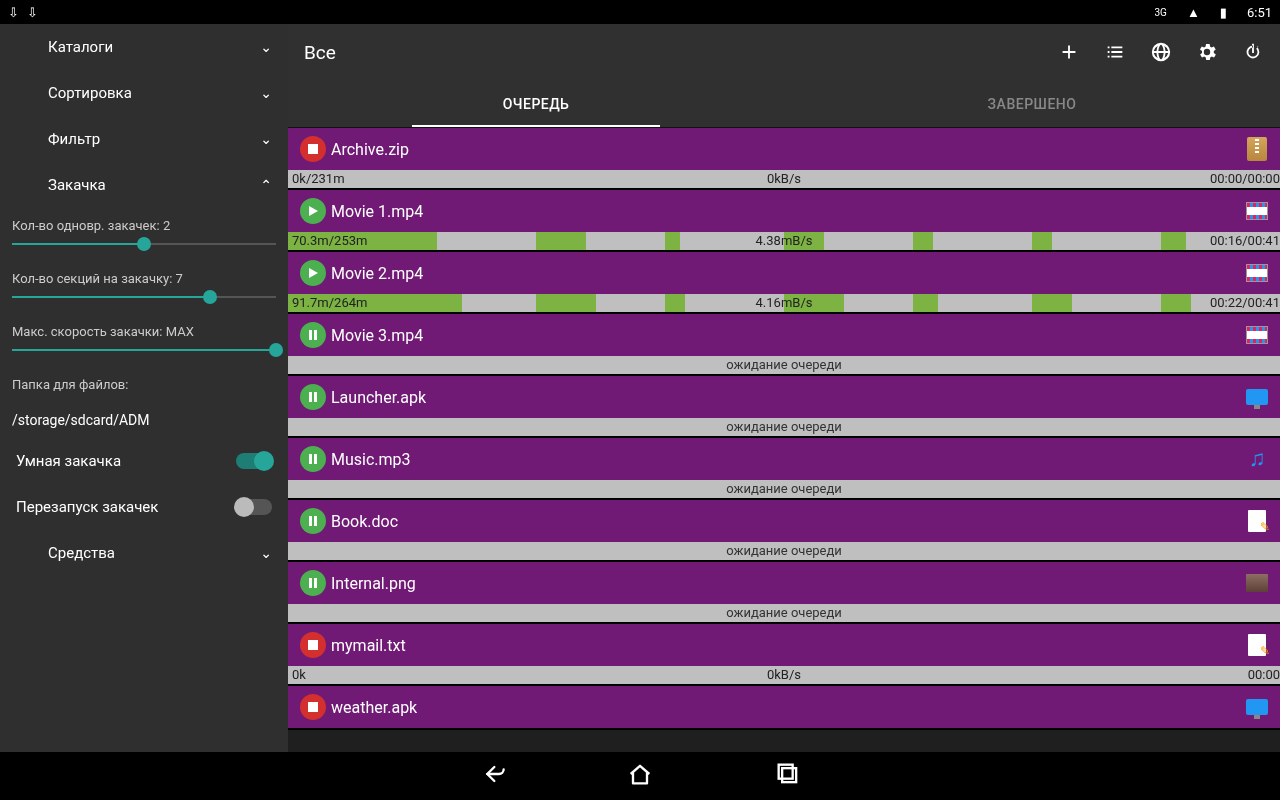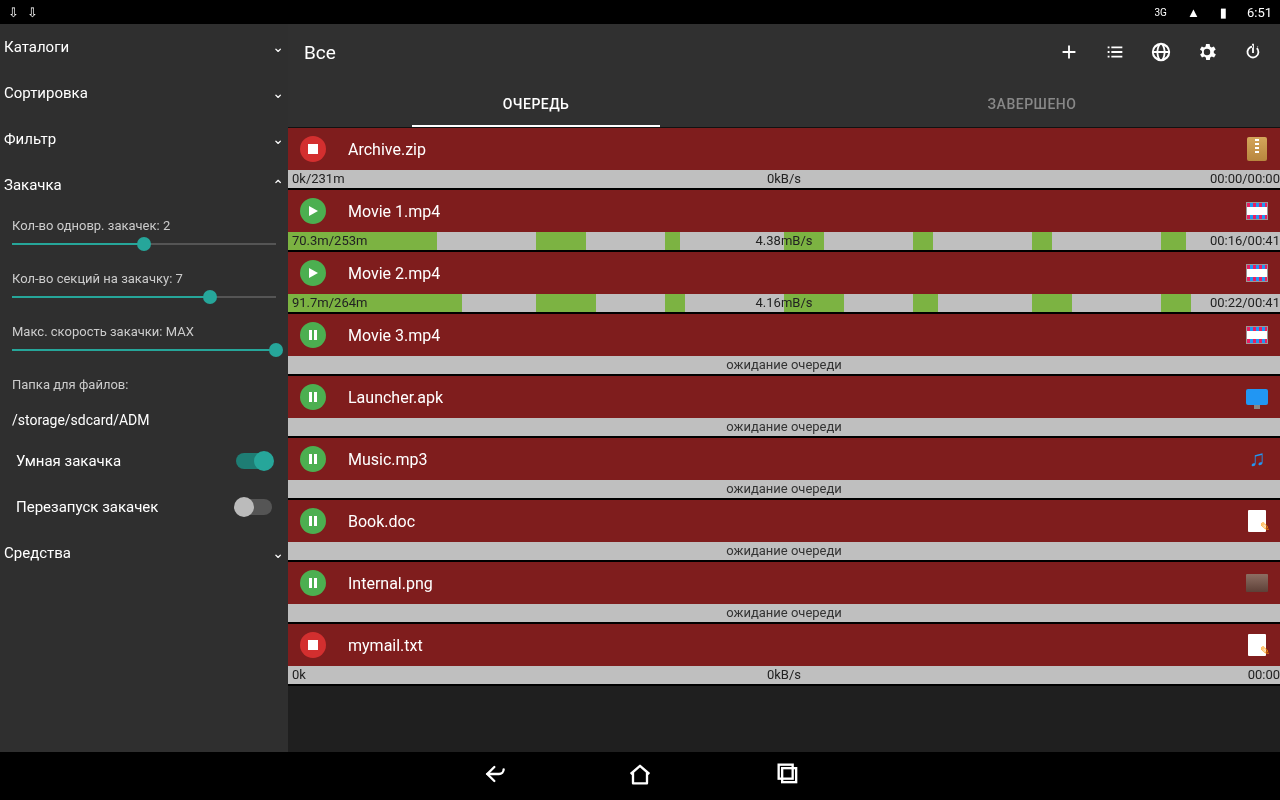--- a/index.html
+++ b/index.html
@@ -7,21 +7,21 @@
 
 
 .status-bar { height: 24px; background: #000; display: flex; justify-content: space-between; align-items: center; padding: 0 8px; font-size: 13px; color: #fff; }
 .status-left { display: flex; gap: 8px; }
 .status-right { display: flex; gap: 20px; align-items: center; }
 
 .app { display: flex; height: 728px; }
 
 
 .sidebar { width: 288px; background: #2f2f2f; height: 100%; overflow-y: auto; }
-.side-item { display: flex; justify-content: space-between; align-items: center; padding: 14px 4px; font-size: 15px; color: #fff; cursor: pointer; }
+.side-item { display: flex; justify-content: space-between; align-items: center; padding: 14px 16px; font-size: 15px; color: #fff; cursor: pointer; margin-left: 32px; }
 .side-sub { padding: 10px 12px; font-size: 13px; color: #ccc; }
 .side-sub .lbl { display: block; margin-bottom: 10px; }
 .slider-track { height: 2px; background: #555; position: relative; margin-bottom: 6px; }
 .slider-fill { height: 2px; background: #26a69a; position: absolute; left: 0; top: 0; }
 .slider-thumb { width: 14px; height: 14px; background: #26a69a; border-radius: 50%; position: absolute; top: -6px; transform: translateX(-50%); }
 .folder-path { font-size: 14px; color: #fff; margin-top: 4px; }
 .toggle-row { display: flex; justify-content: space-between; align-items: center; padding: 14px 16px; font-size: 15px; }
 .switch { width: 36px; height: 16px; border-radius: 8px; position: relative; }
 .switch.on { background: #1e7d74; }
 .switch.off { background: #555; }
@@ -39,21 +39,21 @@
 .header-icon svg { width: 22px; height: 22px; fill: #fff; }
 
 .tabs { height: 48px; background: #303030; display: flex; border-bottom: 1px solid #111; }
 .tab { flex: 1; display: flex; align-items: center; justify-content: center; font-size: 14px; font-weight: 500; letter-spacing: 0.5px; cursor: pointer; position: relative; }
 .tab.active { color: #fff; }
 .tab.inactive { color: #888; }
 .tab.active::after { content: ""; position: absolute; bottom: 0; left: 25%; width: 50%; height: 2px; background: #fff; }
 
 .list { flex: 1; overflow-y: auto; }
 .dl-item { border-bottom: 2px solid #000; }
-.dl-header { display: flex; align-items: center; padding: 8px 12px; gap: 22px; background: #7f1d1d; justify-content: flex-end; }
+.dl-header { display: flex; align-items: center; padding: 8px 12px; gap: 5px; background: #701a75; justify-content: flex-end; }
 .dl-btn { width: 26px; height: 26px; border-radius: 50%; display: flex; align-items: center; justify-content: center; cursor: pointer; flex-shrink: 0; }
 .dl-btn.stop { background: #d32f2f; }
 .dl-btn.play { background: #4caf50; }
 .dl-btn.pause { background: #4caf50; }
 .dl-btn svg { width: 12px; height: 12px; fill: #fff; }
 .dl-name { flex: 1; font-size: 16px; color: #fff; }
 .dl-type-icon { width: 22px; height: 22px; display: flex; align-items: center; justify-content: center; font-size: 18px; }
 .dl-bar { height: 18px; background: #bfbfbf; position: relative; display: flex; font-size: 13px; color: #222; }
 .dl-bar .seg { position: absolute; top: 0; height: 100%; background: #7cb342; }
 .dl-bar .info-left { position: absolute; left: 4px; top: 1px; z-index: 2; }
@@ -364,20 +364,33 @@
       <div class="dl-type-icon">
               <div class="doc-ico"></div>
             </div>
     </div>
           <div class="dl-bar">
             <span class="info-left">0k</span>
             <span class="info-center">0kB/s</span>
             <span class="info-right">00:00</span>
           </div>
         </div>
+        <div class="dl-item">
+    <div class="dl-header">
+      <div class="dl-btn stop">
+              <svg viewBox="0 0 12 12">
+                <rect x="1" y="1" width="10" height="10"></rect>
+              </svg>
+            </div>
+      <div class="dl-name">weather.apk</div>
+      <div class="dl-type-icon">
+              <div class="mon-ico"></div>
+            </div>
+    </div>
+        </div>
       </div>
   </div>
 </div>
 
 <div class="navbar">
   <div><svg viewBox="0 0 24 24">
         <path d="M14 6l-6 6 6 6" stroke-linecap="round"></path>
         <path d="M8 12h10a4 4 0 004-4" stroke-linecap="round"></path>
       </svg></div>
   <div><svg viewBox="0 0 24 24">

